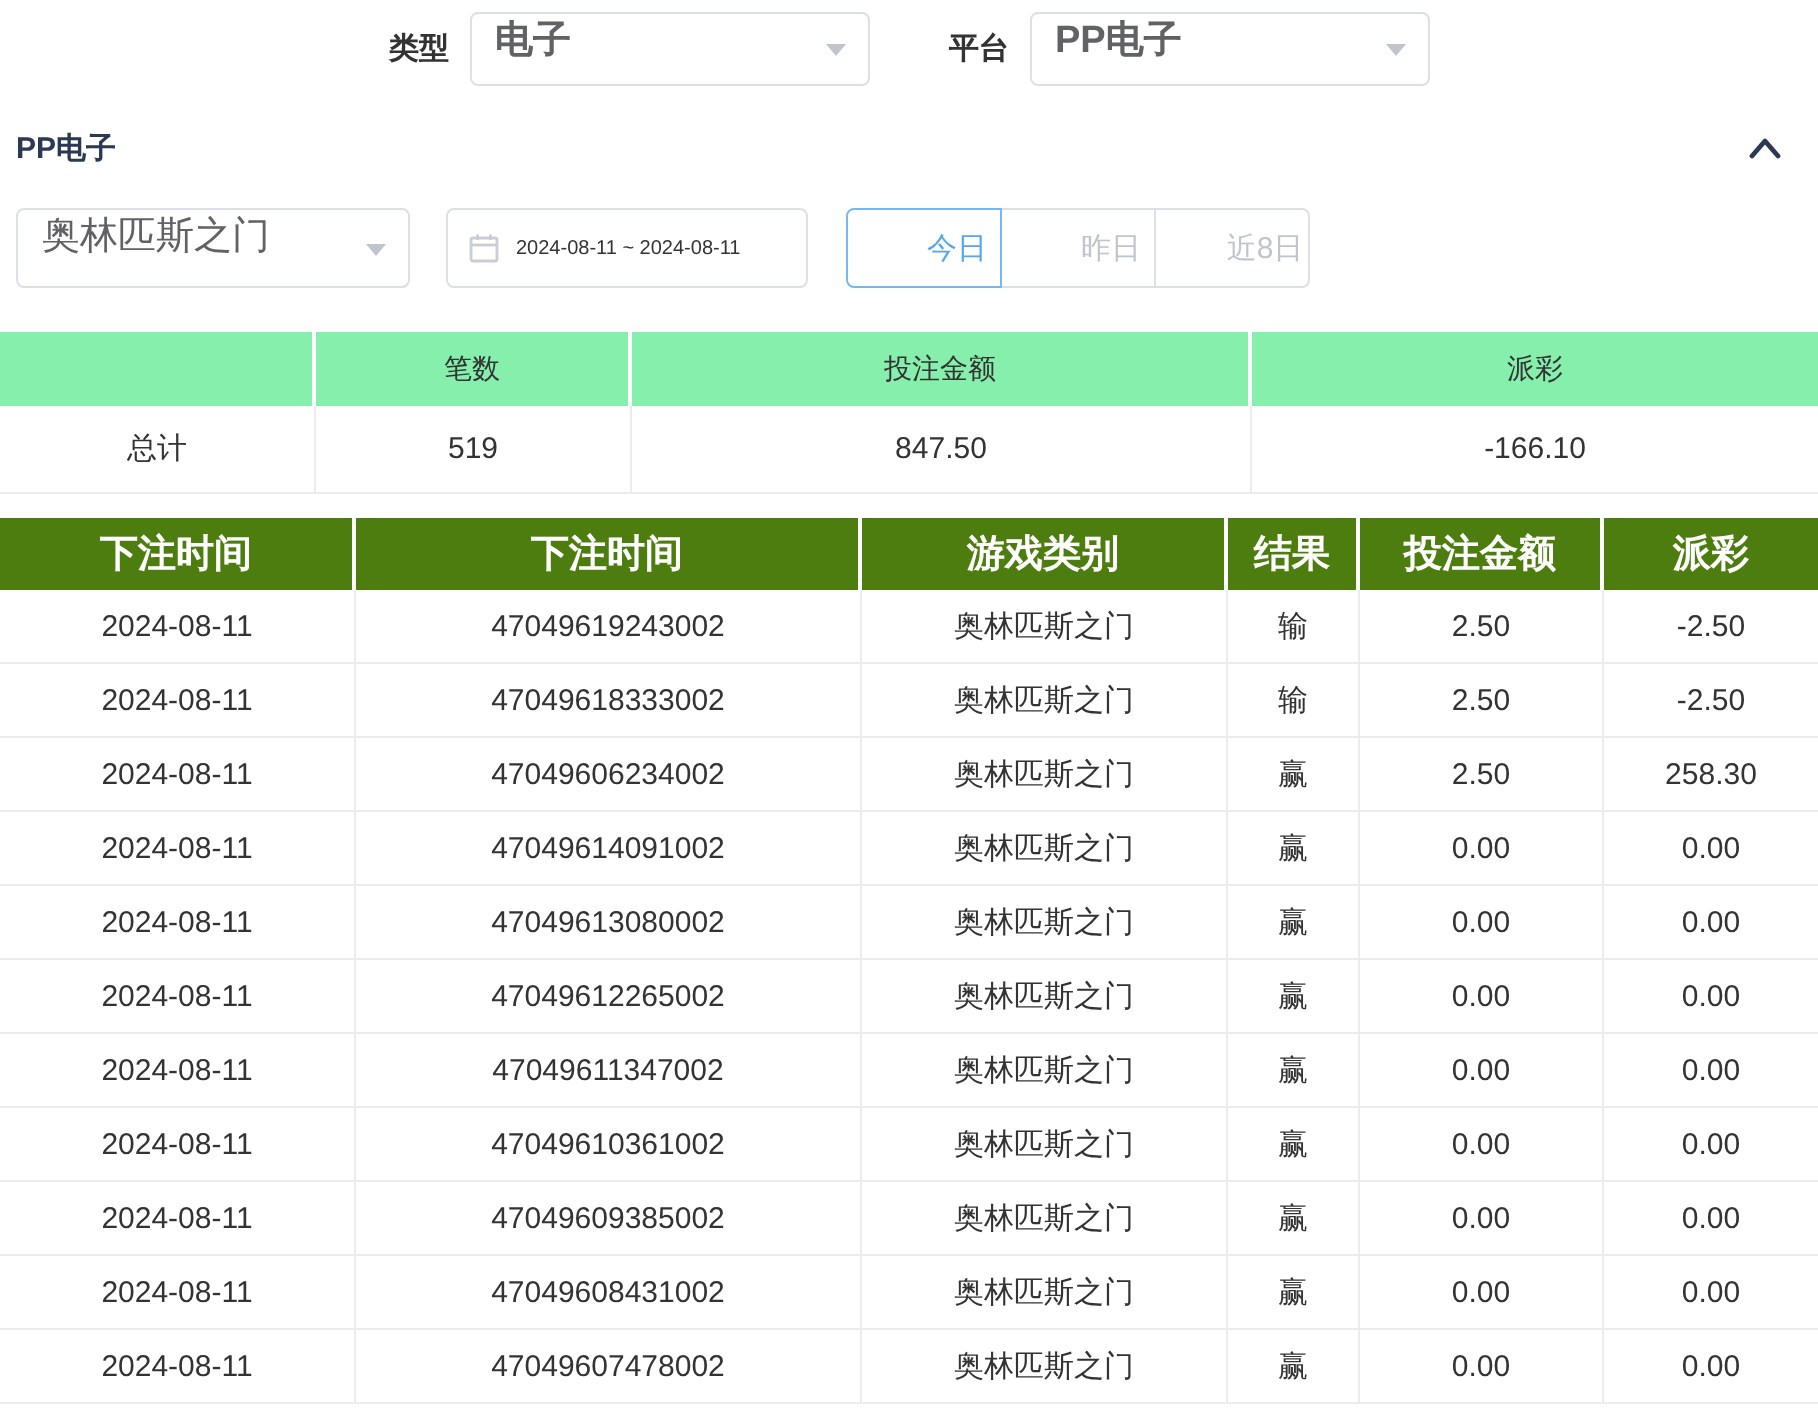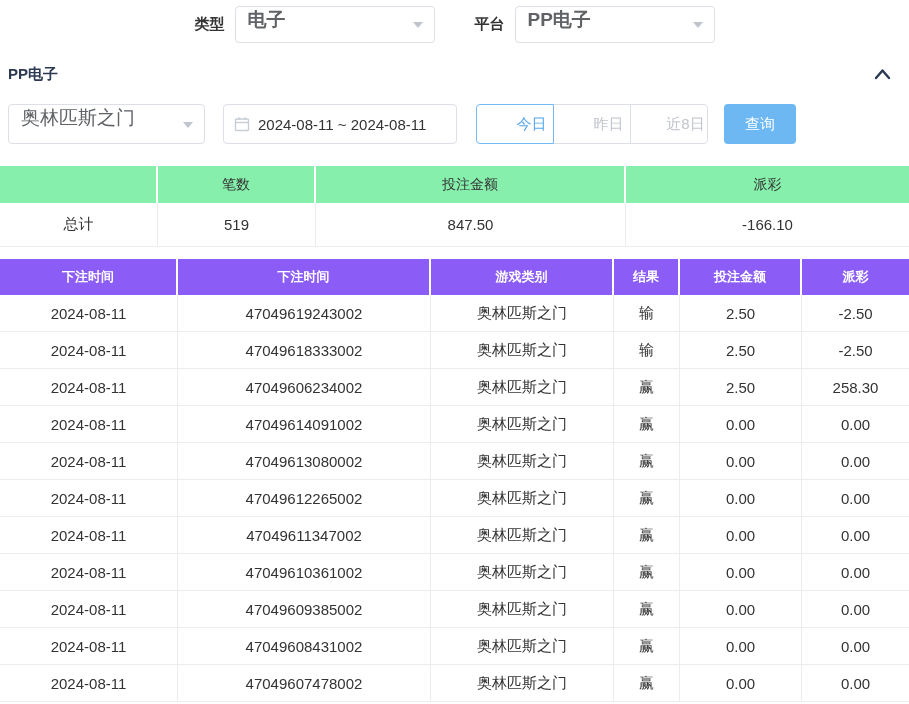--- a/index.html
+++ b/index.html
@@ -39,24 +39,24 @@
   .section-title { font-size: 15px; font-weight: bold; color: #2b3952; }
   .collapse-btn { background: none; border: none; cursor: pointer; padding: 2px; display: flex; }
 
   
   .query-row {
     margin-top: 14px; padding-left: 8px; height: 40px;
     display: flex; align-items: center;
   }
   .query-row .select.game { width: 197px; height: 40px; }
   .datebox {
-    margin-left: 18px; width: 234px; height: 40px;
+    margin-left: 18px; width: 181px; height: 40px;
     border: 1px solid #dcdfe6; border-radius: 4px;
     display: flex; align-items: center; padding: 12px 10px;
-    font-size: 15px; color: #333; cursor: pointer;
+    font-size: 10px; color: #333; cursor: pointer;
   }
   .datebox .date-text { margin-left: 8px; white-space: nowrap; }
   .range-group { display: flex; margin-left: 19px; }
   .range-btn {
     width: 78px; height: 40px; background: #fff;
     border: 1px solid #dcdfe6; margin-left: -1px;
     font-size: 15px; color: #c0c4cc; cursor: pointer;
     font-family: inherit;
     padding-left: 33px;
   }
@@ -85,22 +85,22 @@
   .summary-table th:last-child { border-right: none; }
   .summary-table td {
     height: 44px; font-size: 15px; color: #333;
     border-right: 1px solid #ececec; border-bottom: 1px solid #ececec;
     background: #fff;
   }
   .summary-table td:last-child { border-right: none; }
 
   .bet-table { margin-top: 12px; }
   .bet-table th {
-    background: #8b5cf6; color: #fff; height: 36px;
-    font-size: 13px; font-weight: bold;
+    background: #4d7c0f; color: #fff; height: 36px;
+    font-size: 19px; font-weight: bold;
     border-right: 2px solid #fff;
   }
   .bet-table th:last-child { border-right: none; }
   .bet-table td {
     height: 37px; font-size: 15px; color: #333; background: #fff;
     border-right: 1px solid #ececec; border-bottom: 1px solid #ececec;
   }
   .bet-table td:last-child { border-right: none; }
 
   .neg { color: #f56c6c; }
@@ -148,21 +148,20 @@
         <line x1="4.8" y1="1.2" x2="4.8" y2="4" stroke="#c8cdd6" stroke-width="1.4"></line>
         <line x1="11.2" y1="1.2" x2="11.2" y2="4" stroke="#c8cdd6" stroke-width="1.4"></line>
       </svg>
       <span class="date-text">2024-08-11 ~ 2024-08-11</span>
     </div>
     <div class="range-group">
       <button class="range-btn active">今日</button>
       <button class="range-btn">昨日</button>
       <button class="range-btn">近8日</button>
     </div>
-    <button class="search-btn">查询</button>
   </div>
 
   <table class="summary-table">
     <colgroup>
         <col style="width:158px">
         <col style="width:158px">
         <col style="width:310px">
         <col style="width:283px">
       </colgroup>
     <thead>

